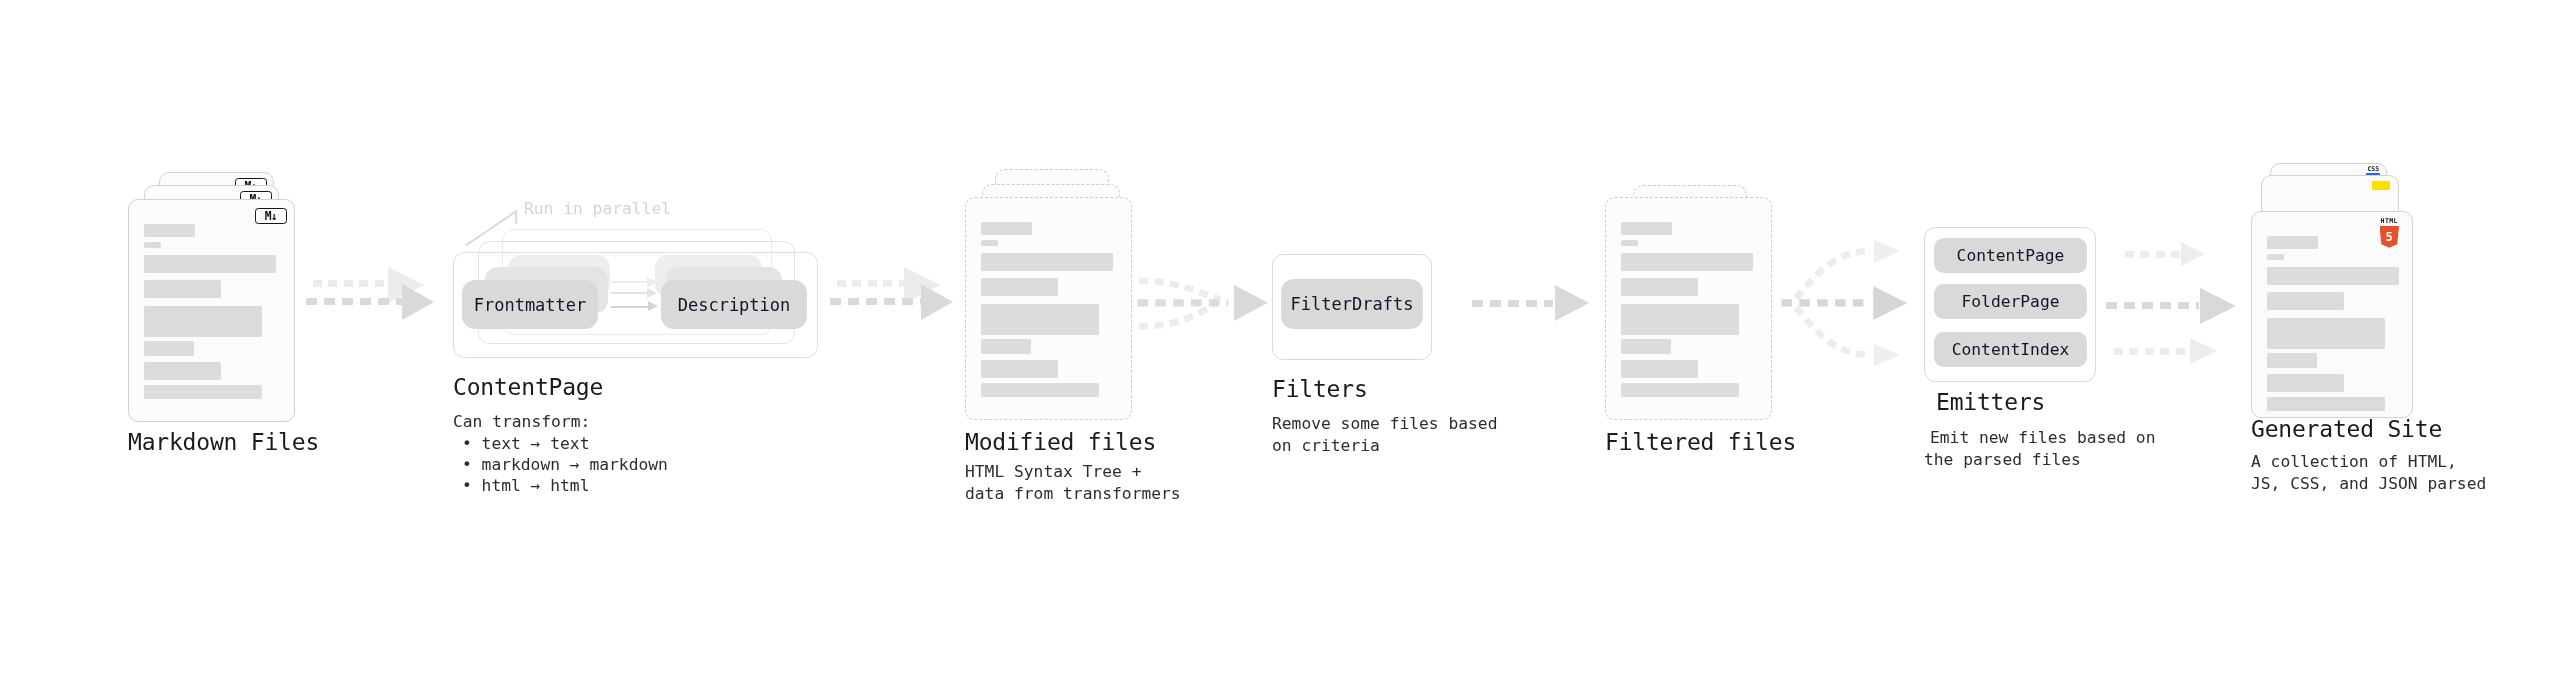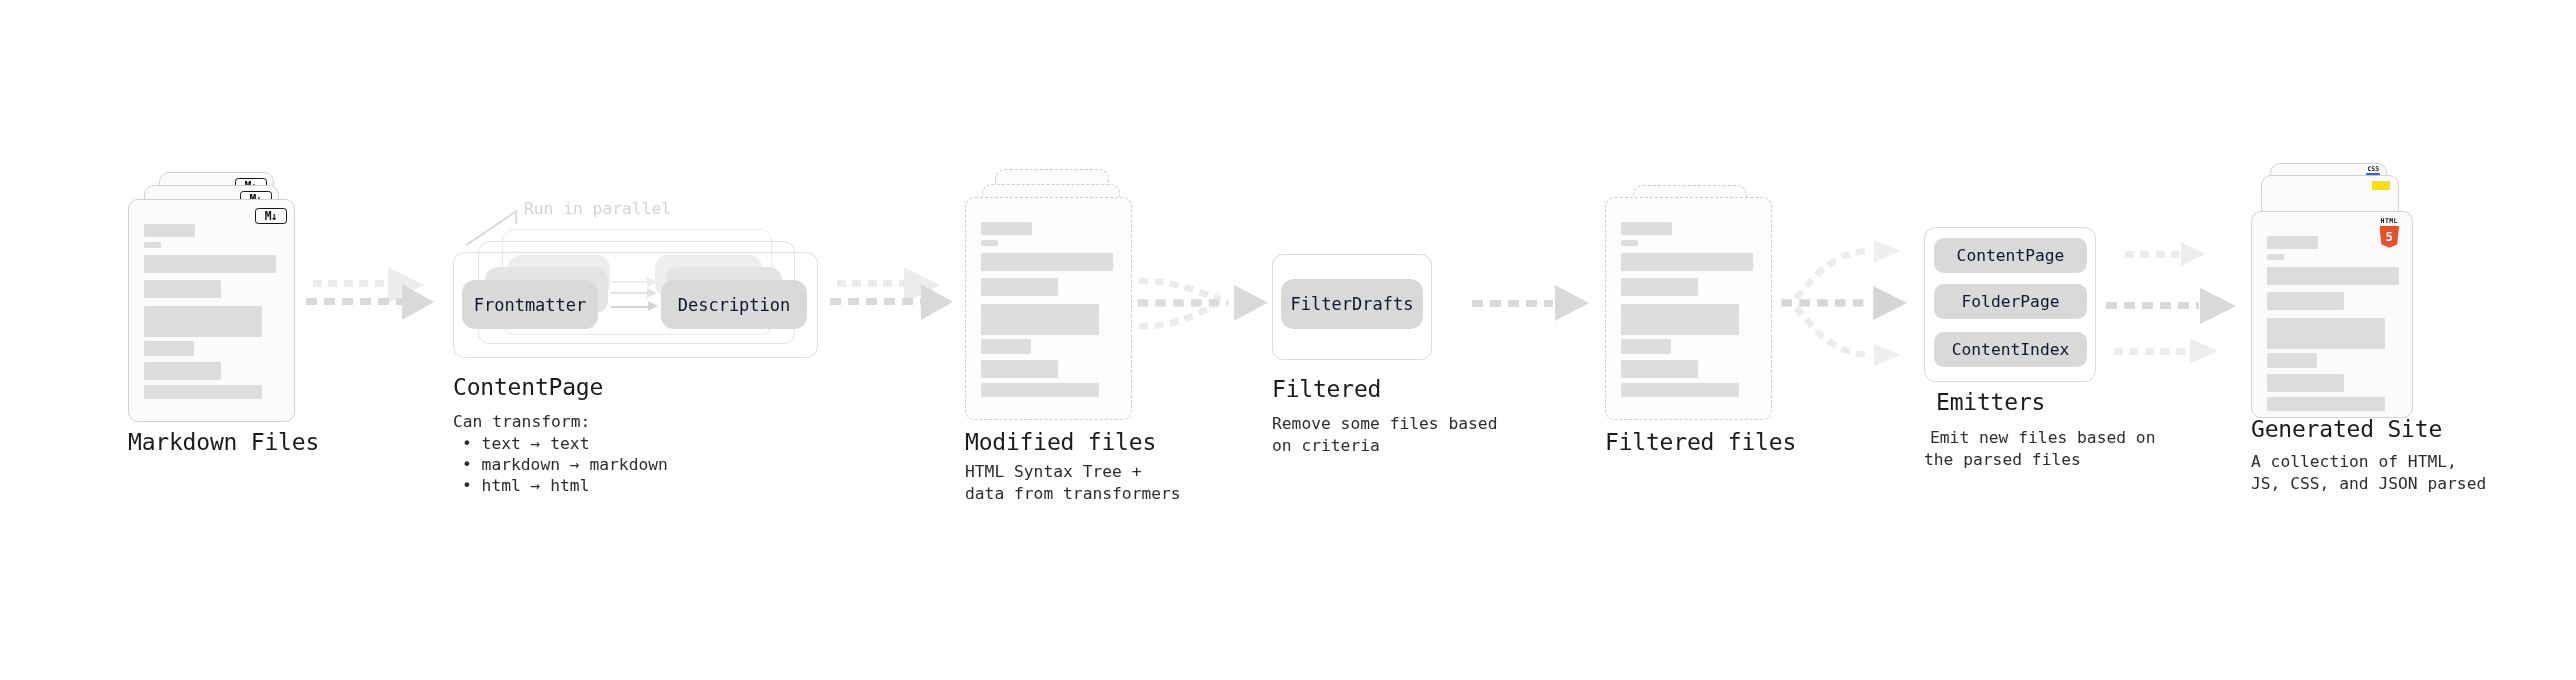--- a/index.html
+++ b/index.html
@@ -148,21 +148,21 @@
 
   <svg class="overlay" style="left:1134px;top:268px;" width="140" height="77" viewBox="1396 330 172 95">
     <path d="M1402 346 C1448 346 1468 357 1502 369" fill="none" stroke="#ececec" stroke-width="8" stroke-dasharray="11 8"></path>
     <path d="M1402 402 C1448 402 1462 391 1494 377" fill="none" stroke="#ececec" stroke-width="8" stroke-dasharray="11 8"></path>
     <path d="M1400 373 H1512" fill="none" stroke="#dcdcdc" stroke-width="9" stroke-dasharray="13 9"></path>
     <polygon points="1519,351 1561,373 1519,395" fill="#d9d9d9"></polygon>
   </svg>
 
   <div class="ghost" style="left:1272px;top:254px;width:160px;height:106px;border-color:#d9d9d9;background:#ffffff;"></div>
   <div class="pill" style="left:1281px;top:279px;width:142px;height:50px;"><span>FilterDrafts</span></div>
-  <div class="title" style="left:1272px;top:375px;">Filtered</div>
+  <div class="title" style="left:1272px;top:375px;">Filters</div>
   <div class="sub" style="left:1272px;top:413px;">Remove some files based</div>
   <div class="sub" style="left:1272px;top:435px;">on criteria</div>
 
   <div>
     <div class="dash-line" style="--c:#d9d9d9;left:1472px;top:300px;width:81px;"></div>
     <div class="tri" style="left:1555px;top:285px;border-top:18px solid transparent;border-bottom:18px solid transparent;border-left:34px solid #d9d9d9;"></div>
   </div>
 
   <div class="card dashed" style="left:1633px;top:185px;width:114px;height:65px;"></div>
   <div class="card dashed" style="left:1605px;top:197px;width:167px;height:223px;">

